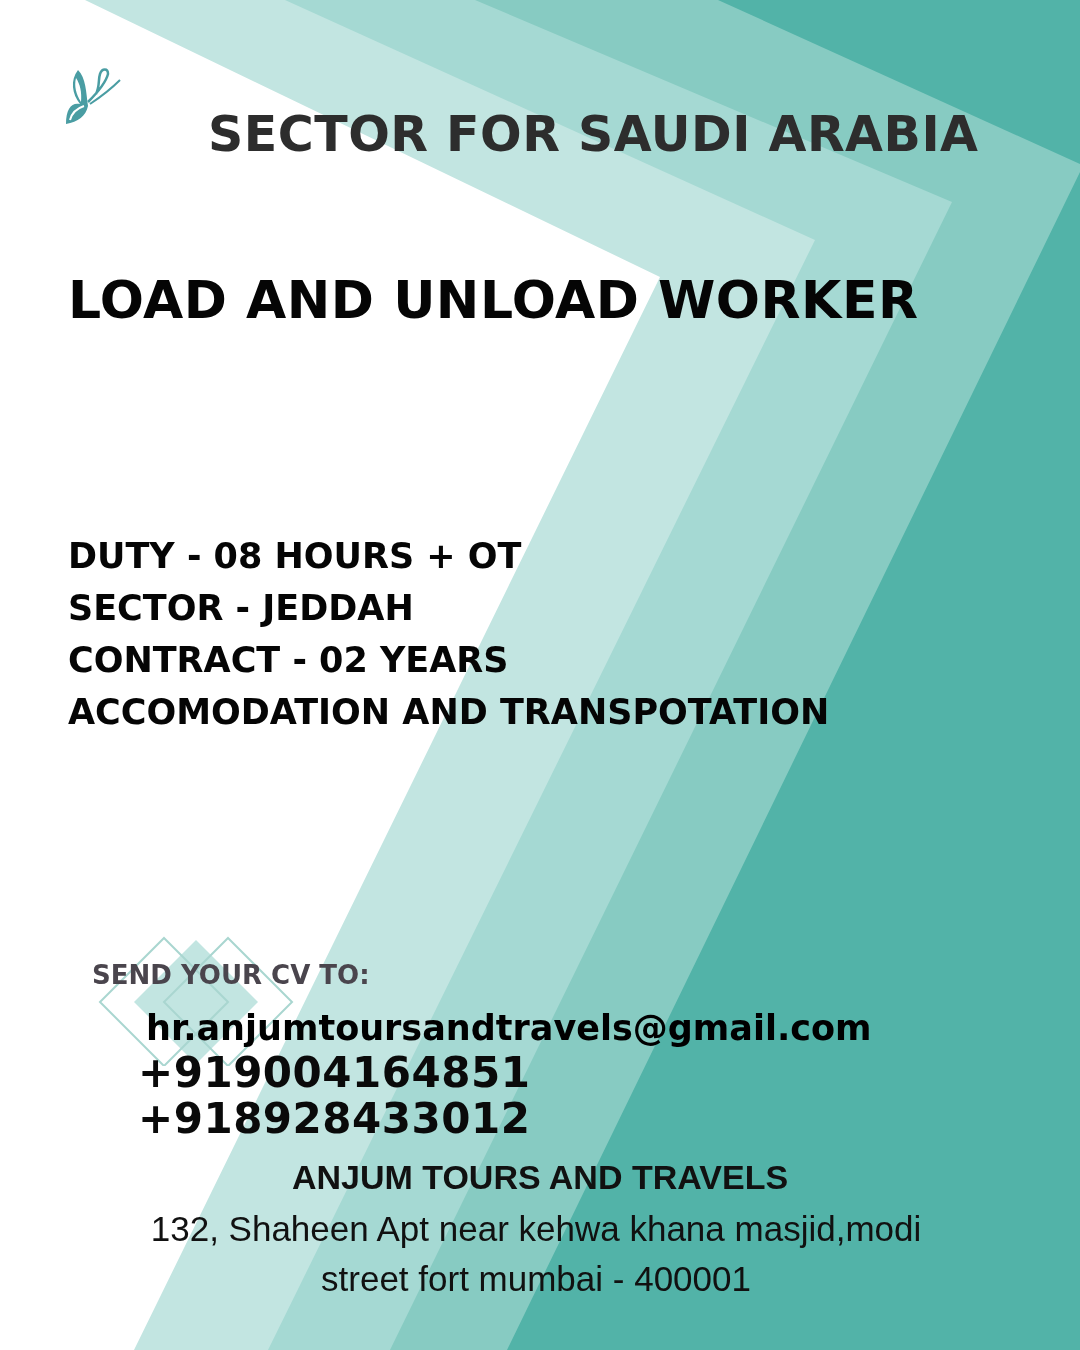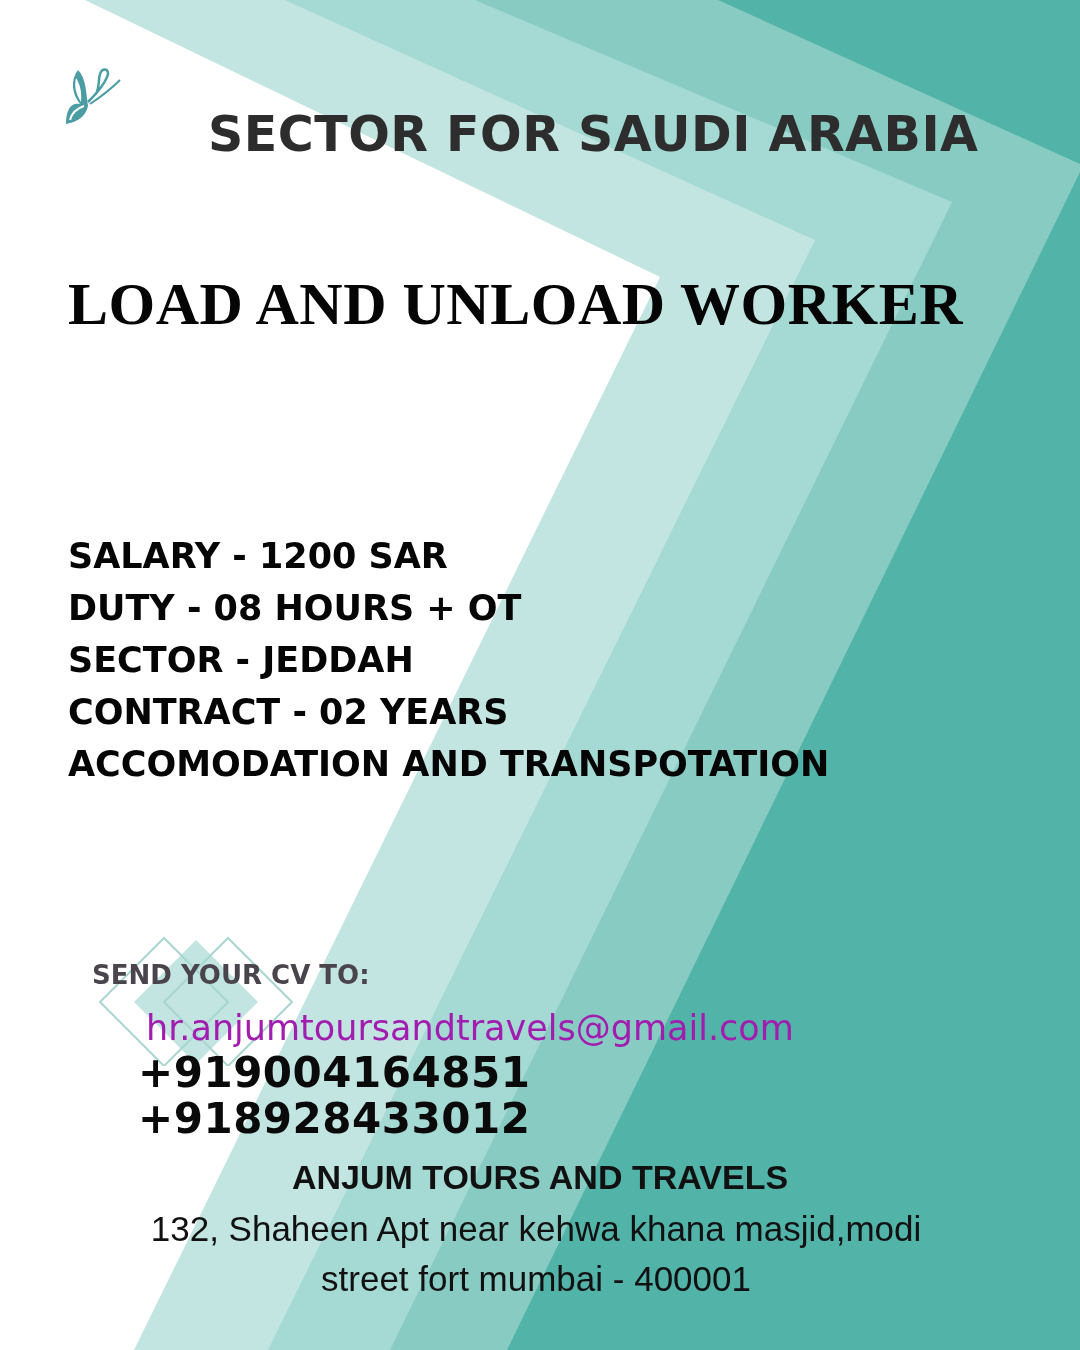--- a/index.html
+++ b/index.html
@@ -1,26 +1,26 @@
 <!DOCTYPE html>
 <html><head>
 <meta charset="utf-8">
 <style>
   html, body { margin:0; padding:0; }
   body { width:1080px; height:1350px; position:relative; overflow:hidden; background:#ffffff; font-family:"DejaVu Sans", sans-serif; }
   .bg { position:absolute; left:0; top:0; width:1080px; height:1350px; z-index:0; }
   .abs { position:absolute; z-index:2; white-space:nowrap; }
   .logo { left:62px; top:64px; width:72px; height:68px; }
   .hdr { left:208px; top:106px; font-size:49px; font-weight:bold; color:#2d2d2d; letter-spacing:0.5px; }
-  .title { left:68px; top:270px; font-size:60px; font-weight:bold; color:#050505; letter-spacing:0.5px;font-family:Liberation Serif, serif; }
+  .title { left:68px; top:270px; font-size:52px; font-weight:bold; color:#050505; letter-spacing:0.5px; }
   .details { left:68px; top:530px; font-size:35px; font-weight:bold; color:#050505; line-height:52px; }
   .details div { height:52px; }
   .diamonds { left:96px; top:936px; width:200px; height:130px; z-index:1; }
   .send { left:92px; top:960px; font-size:26px; font-weight:bold; color:#4a454d; }
-  .email { left:146px; top:1008px; font-size:35px; font-weight:normal; color:#a21caf; }
+  .email { left:146px; top:1008px; font-size:35px; font-weight:bold; color:#000000; }
   .phone { left:138px; font-size:42px; font-weight:bold; color:#0a0a0a; letter-spacing:0.5px; }
   .p1 { top:1048px; } .p2 { top:1094px; }
   .company { left:0; width:1080px; text-align:center; top:1158px; font-size:34px; font-weight:bold; color:#111; font-family:"Liberation Sans Narrow","Liberation Sans", sans-serif; }
   .addr { left:0; width:1072px; text-align:center; font-size:35px; color:#111; font-family:"Liberation Sans", sans-serif; line-height:50px; }
   .a1 { top:1204px; } .a2 { top:1254px; }
 </style>
 </head>
 <body>
 
 <svg class="bg" viewBox="0 0 1080 1350" preserveAspectRatio="none">
@@ -34,21 +34,20 @@
   <path d="M16 6 C8 16 10 30 18 40 C10 38 4 44 4 60 C16 58 24 52 26 42 C24 28 24 14 16 6 Z M14 14 C12 22 14 30 19 38 C20 28 18 20 14 14 Z" fill="#4a9da3" fill-rule="evenodd"></path>
   <path d="M8 56 C10 48 16 44 22 42" stroke="#ffffff" stroke-width="2" fill="none"></path>
   <path d="M26 38 C34 30 44 18 46 10 C46 4 40 4 38 10 C36 16 38 22 34 30" stroke="#4a9da3" stroke-width="2.5" fill="none"></path>
   <path d="M28 40 C40 32 50 24 58 16" stroke="#4a9da3" stroke-width="2" fill="none"></path>
 </svg>
 
 <div class="abs hdr">SECTOR FOR SAUDI ARABIA</div>
 <div class="abs title">LOAD AND UNLOAD WORKER</div>
 
 <div class="abs details">
-  <div>SALARY - 1200 SAR</div>
   <div>DUTY - 08 HOURS + OT</div>
   <div>SECTOR - JEDDAH</div>
   <div>CONTRACT - 02 YEARS</div>
   <div>ACCOMODATION AND TRANSPOTATION</div>
 </div>
 
 <svg class="abs diamonds" viewBox="0 0 200 130">
   <polygon points="100,4 162,66 100,128 38,66" fill="#c2e5e1"></polygon>
   <polygon points="68,2 132,66 68,130 4,66" fill="none" stroke="#a9d6d0" stroke-width="2"></polygon>
   <polygon points="132,2 196,66 132,130 68,66" fill="none" stroke="#a9d6d0" stroke-width="2"></polygon>

